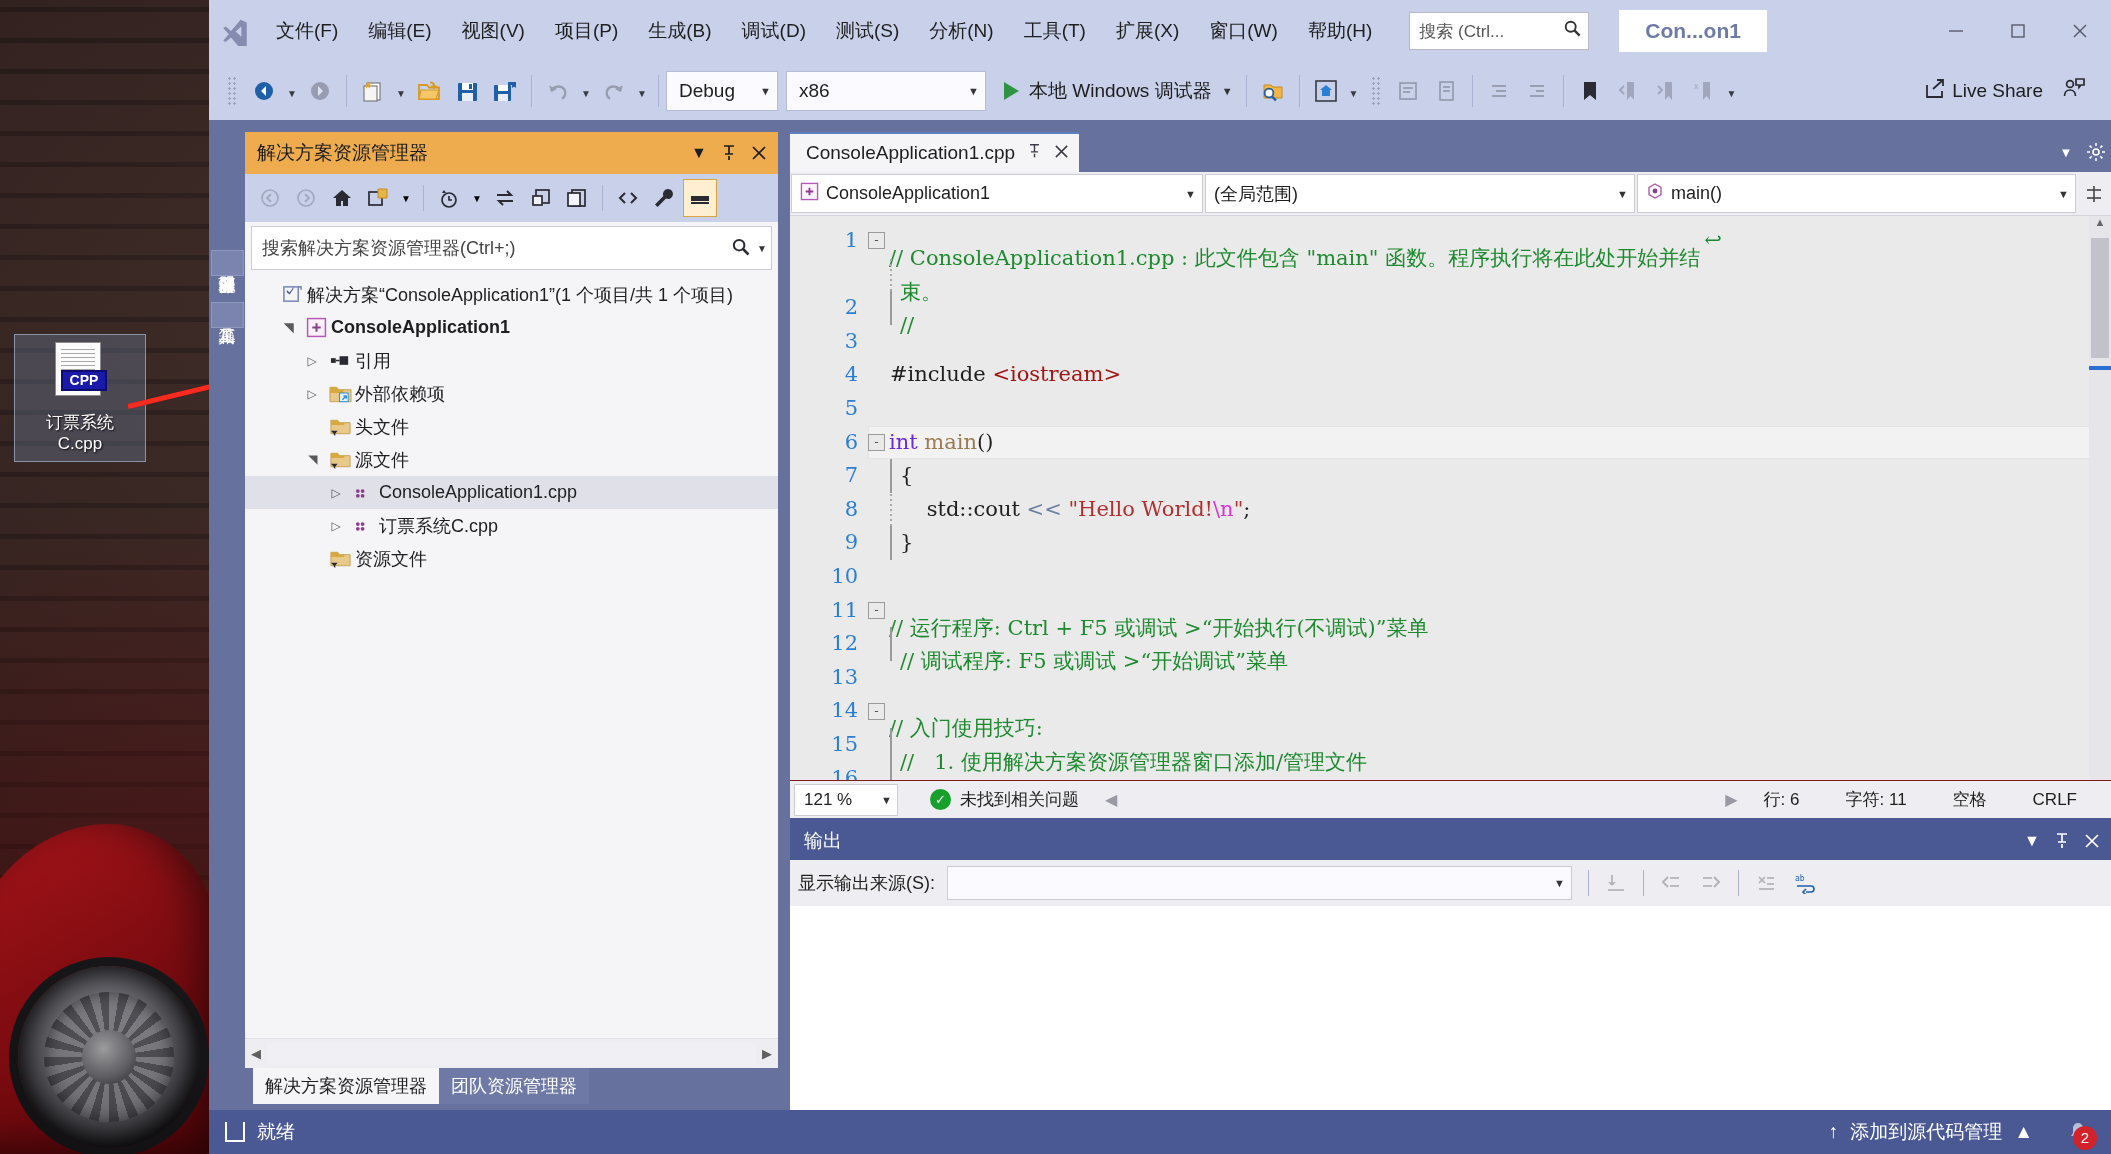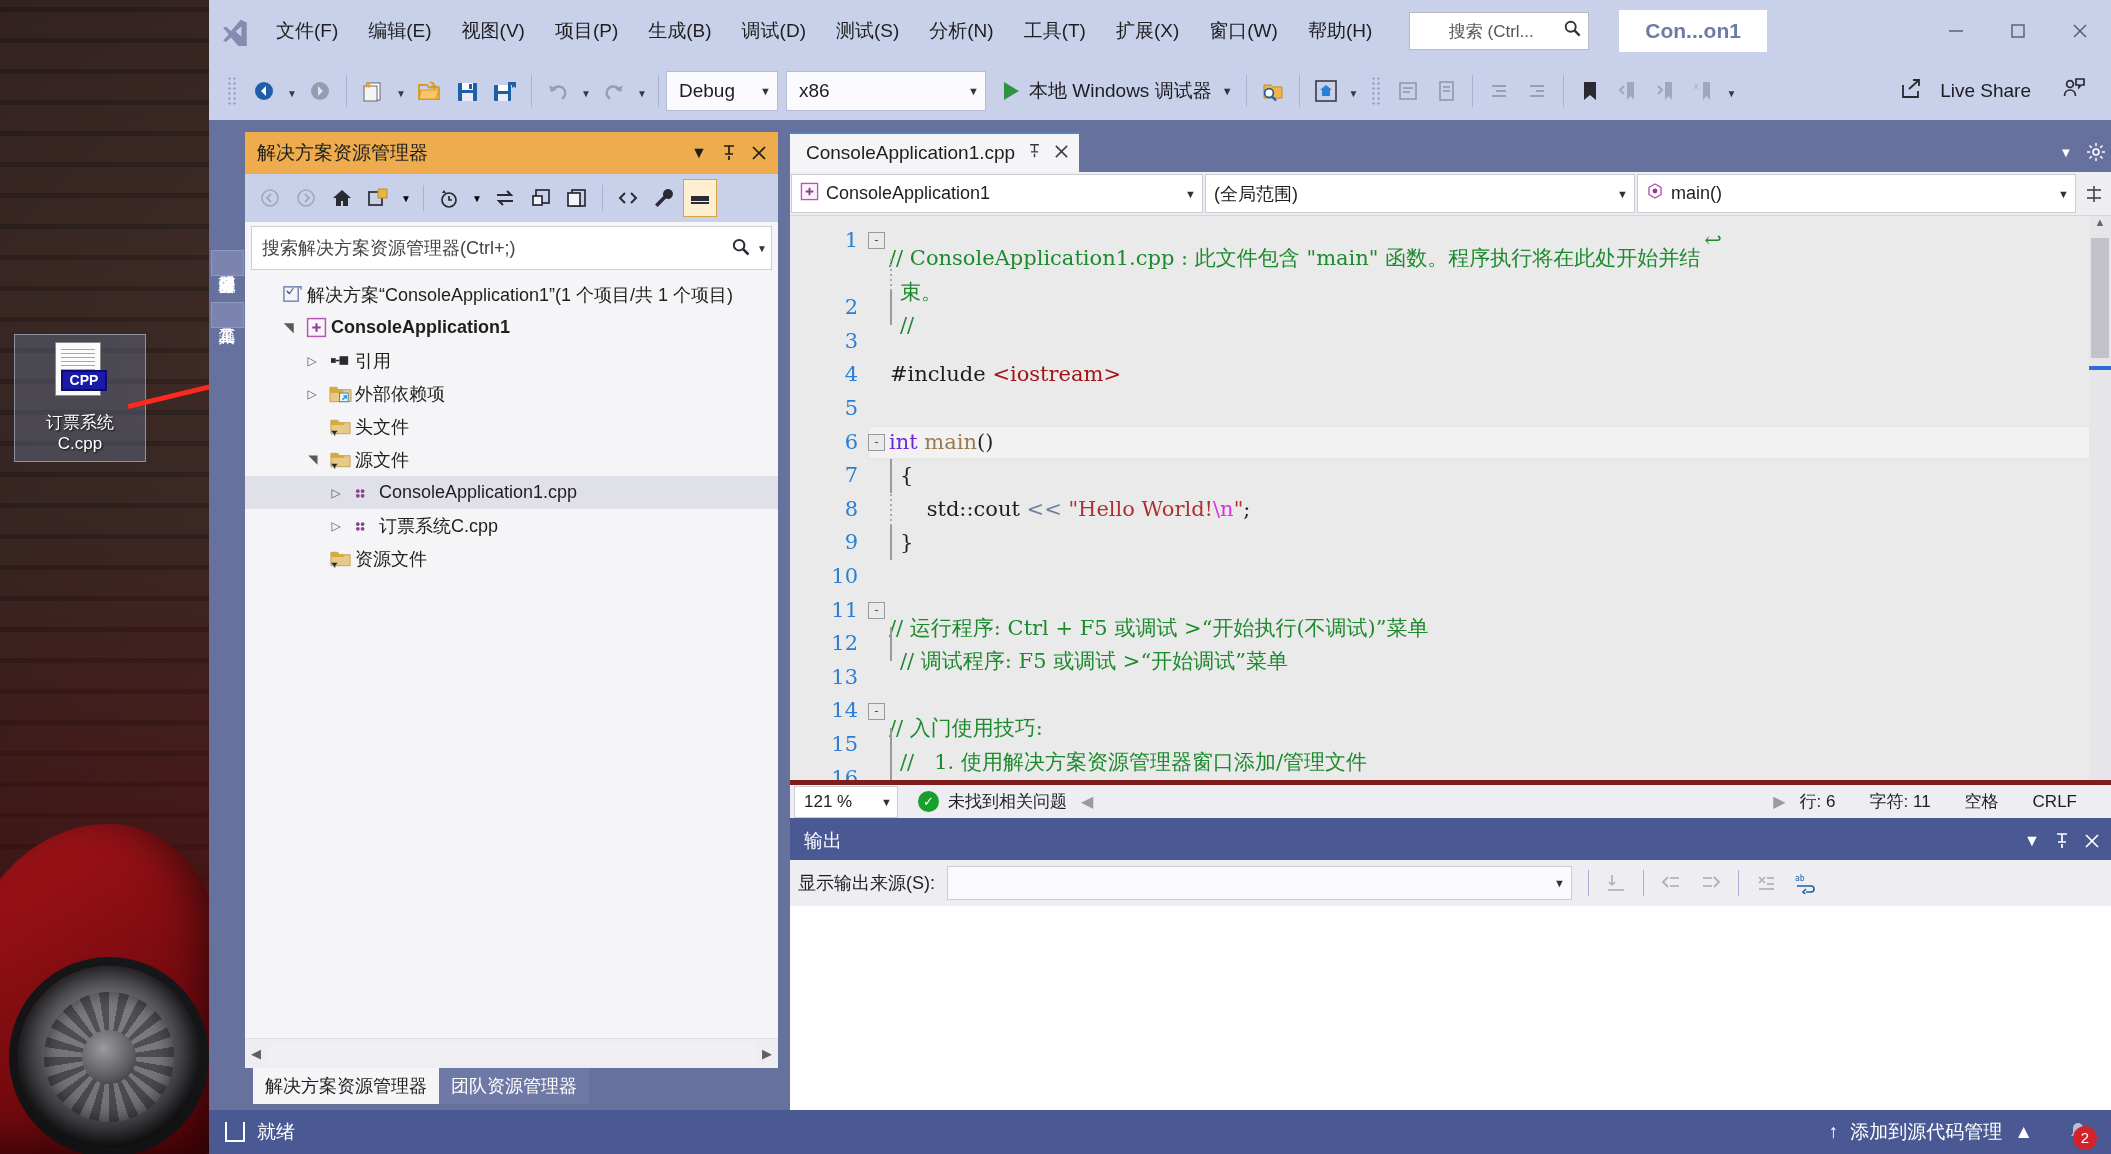--- a/index.html
+++ b/index.html
@@ -110,21 +110,21 @@
   .menu-item {
     padding: 0 15px; height: 44px; line-height: 44px;
     font-size: 19px; color: #1e1e1e; white-space: nowrap; cursor: default;
   }
   #title-search {
     margin-left: 22px; width: 180px; height: 38px;
     background: #fff; border: 1px solid #b9b9c4;
     display: flex; align-items: center; padding: 0 6px 0 9px;
     color: #555; font-size: 17px; white-space: nowrap; overflow: hidden;
   }
-  #title-search .txt { flex: 1; overflow: hidden; text-align: center; }
+  #title-search .txt { flex: 1; overflow: hidden; }
   #win-title {
     margin-left: 30px; padding: 0 26px; height: 42px; line-height: 42px;
     background: #ffffff; color: #6d7ba6; font-size: 21px; font-weight: bold;
   }
   #win-buttons { margin-left: auto; display: flex; height: 62px; }
   .win-btn {
     width: 62px; height: 62px; display: flex; align-items: center; justify-content: center;
     color: #5a5a6a;
   }
 
@@ -157,21 +157,21 @@
   #run-btn {
     display: flex; align-items: center; height: 42px; padding: 0 6px 0 10px;
     font-size: 19px; color: #1e1e1e; white-space: nowrap;
   }
   #run-btn .tri {
     width: 0; height: 0; border-left: 15px solid #2e9442;
     border-top: 9px solid transparent; border-bottom: 9px solid transparent;
     margin-right: 10px;
   }
   #live-share {
-    margin-left: auto; display: flex; align-items: center; gap: 16px;
+    margin-left: auto; display: flex; align-items: center; gap: 4px;
     font-size: 19px; color: #1e1e1e; padding-right: 14px; white-space: nowrap;
   }
 
   
   #workspace { flex: 1; display: flex; min-height: 0; background: #67719d; justify-content: center; }
 
   
   #vtabs {
     width: 36px; background: #67719d; display: flex; flex-direction: column;
     align-items: center; padding-top: 130px; gap: 26px; flex-shrink: 0;
@@ -307,21 +307,21 @@
   #ed-vscroll {
     position: absolute; right: 0; top: 0; width: 22px; height: 100%;
     background: #e6e6ea;
   }
   #ed-vscroll .up, #ed-vscroll .dn { height: 20px; text-align:center; color:#666; font-size:11px; }
   #ed-vscroll .th { position:absolute; top: 22px; left:2px; width: 18px; height: 120px; background: #c2c2ca; }
   #ed-vscroll .mark { position:absolute; top: 150px; left:0; width: 22px; height: 4px; background:#2b6fd4; }
 
   #ed-status {
     height: 38px; background: #eeeef2; display: flex; align-items: center;
-    flex-shrink: 0; border-top: 5px solid #7f1d1d; font-size: 17px; color: #1e1e1e;
+    flex-shrink: 0; border-top: 1px solid #7f1d1d; font-size: 17px; color: #1e1e1e; gap: 12px;
   }
   #zoom-box {
     width: 104px; height: 32px; margin-left: 4px; background: #fff; border: 1px solid #ccccd6;
     display: flex; align-items: center; padding: 0 5px 0 9px; font-size: 17px;
   }
   #zoom-box .zv { flex: 1; }
   #err-status { display: flex; align-items: center; gap: 9px; margin-left: 20px; }
   .ok-circle {
     width: 21px; height: 21px; border-radius: 50%; background: #17a02c;
     color: #fff; font-size: 13px; line-height: 21px; text-align: center;

